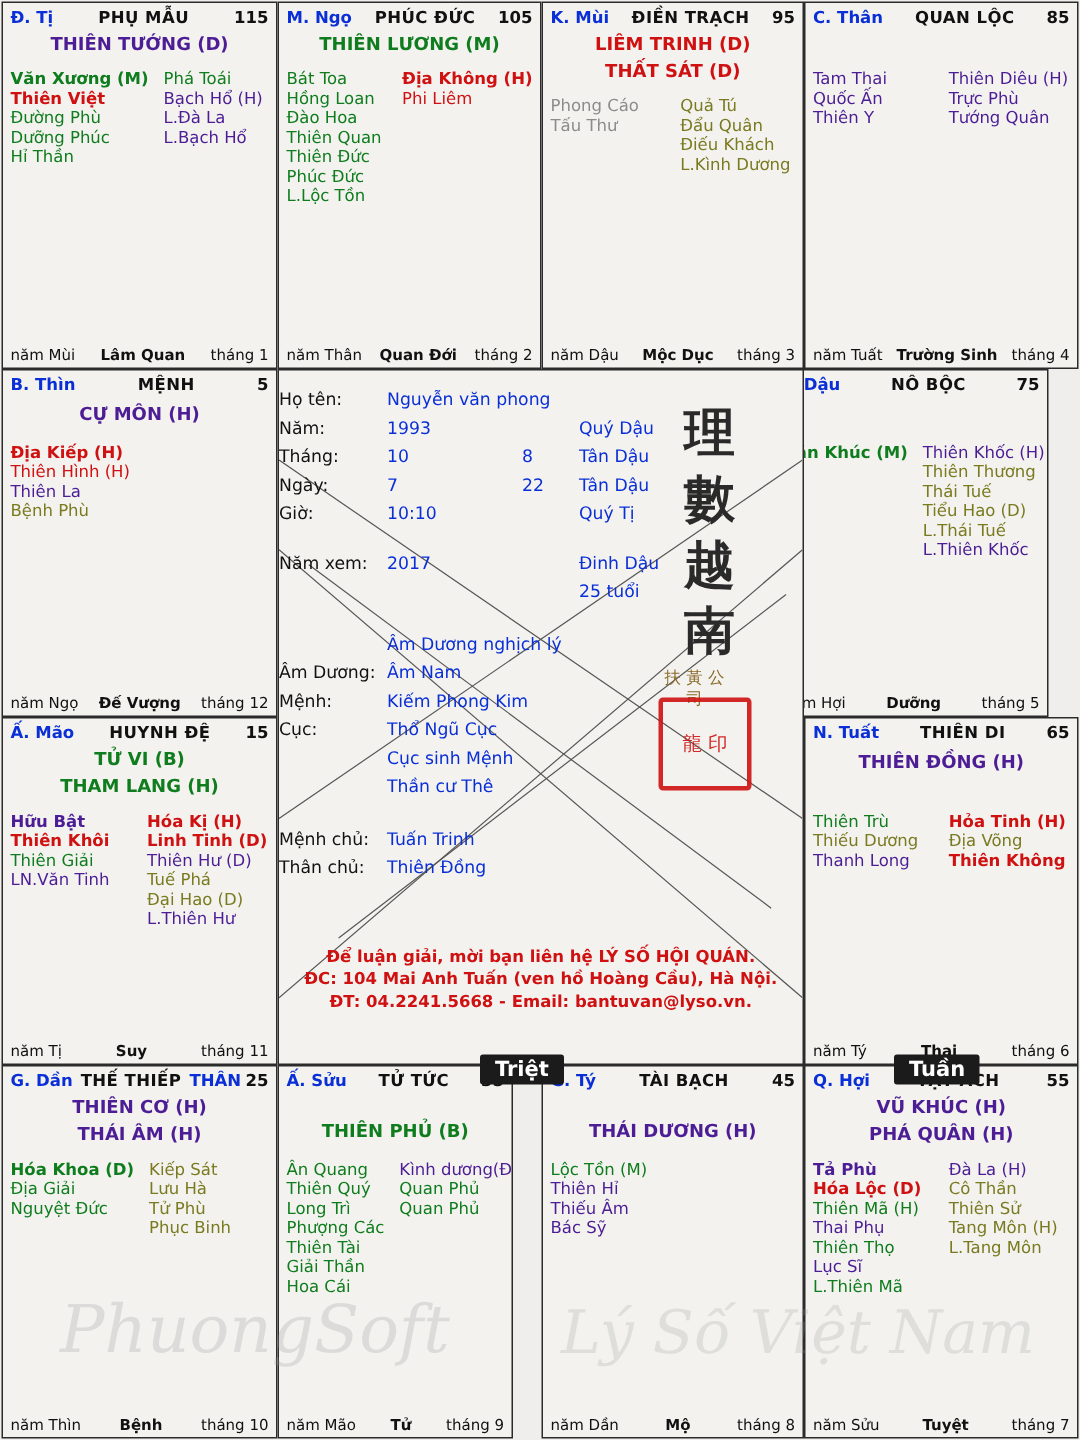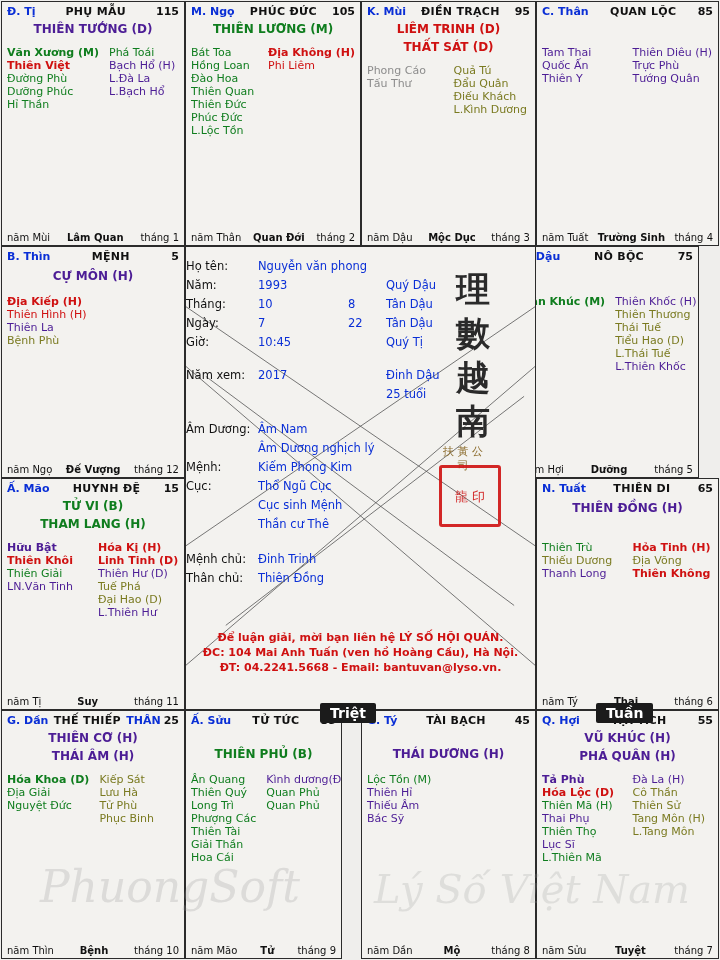--- a/index.html
+++ b/index.html
@@ -484,66 +484,66 @@
         <span class="v3">Tân Dậu</span>
       </div>
       <div class="row">
         <span class="lab">Ngày:</span>
         <span class="v1">7</span>
         <span class="v2">22</span>
         <span class="v3">Tân Dậu</span>
       </div>
       <div class="row">
         <span class="lab">Giờ:</span>
-        <span class="v1">10:45</span>
+        <span class="v1">10:10</span>
         <span class="v2"></span>
         <span class="v3">Quý Tị</span>
       </div>
       <div class="row" style="height:14px;"></div>
       <div class="row">
         <span class="lab">Năm xem:</span>
         <span class="v1">2017</span>
         <span class="v2"></span>
         <span class="v3">Đinh Dậu</span>
       </div>
       <div class="row">
         <span class="lab"></span>
         <span class="v1"></span>
         <span class="v2"></span>
         <span class="v3">25 tuổi</span>
       </div>
       <div class="row" style="height:16px;"></div>
       <div class="row">
+        <span class="lab"></span>
+        <span class="vlong">Âm Dương nghịch lý</span>
+      </div>
+      <div class="row">
         <span class="lab">Âm Dương:</span>
         <span class="vlong">Âm Nam</span>
       </div>
       <div class="row">
-        <span class="lab"></span>
-        <span class="vlong">Âm Dương nghịch lý</span>
-      </div>
-      <div class="row">
         <span class="lab">Mệnh:</span>
         <span class="vlong">Kiếm Phong Kim</span>
       </div>
       <div class="row">
         <span class="lab">Cục:</span>
         <span class="vlong">Thổ Ngũ Cục</span>
       </div>
       <div class="row">
         <span class="lab"></span>
         <span class="vlong">Cục sinh Mệnh</span>
       </div>
       <div class="row">
         <span class="lab"></span>
         <span class="vlong">Thần cư Thê</span>
       </div>
       <div class="row" style="height:16px;"></div>
       <div class="row">
         <span class="lab">Mệnh chủ:</span>
-        <span class="vlong">Đinh Trinh</span>
+        <span class="vlong">Tuấn Trinh</span>
       </div>
       <div class="row">
         <span class="lab">Thân chủ:</span>
         <span class="vlong">Thiên Đồng</span>
       </div>
     </div>
 
     <div class="cal-word">
       <div>理</div>
       <div>數</div>

